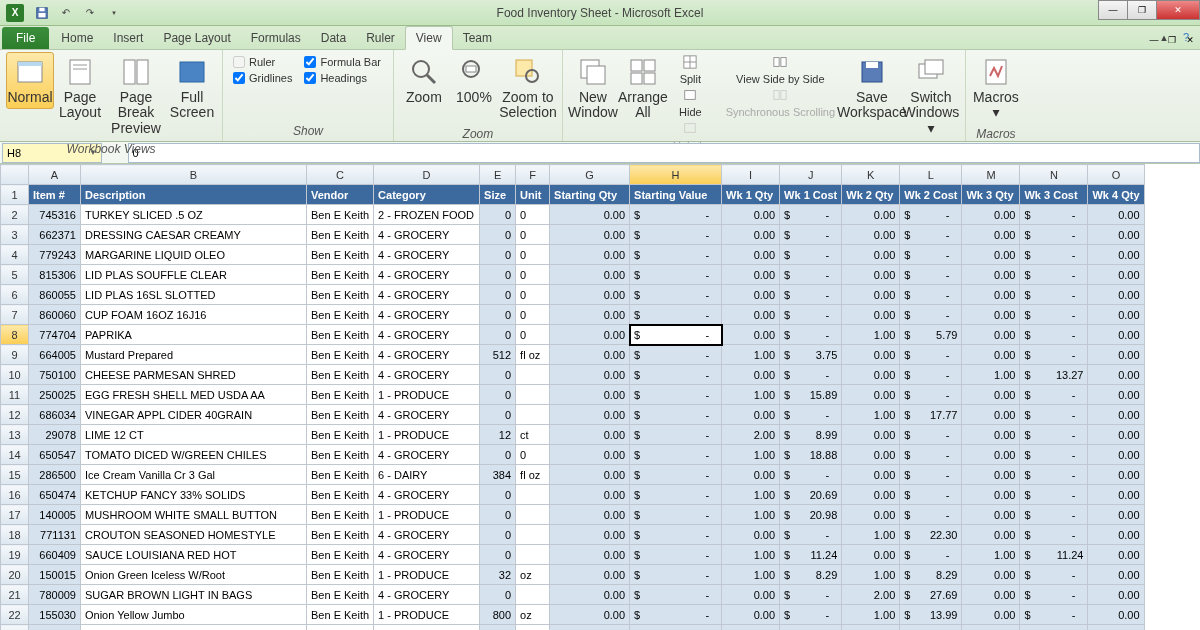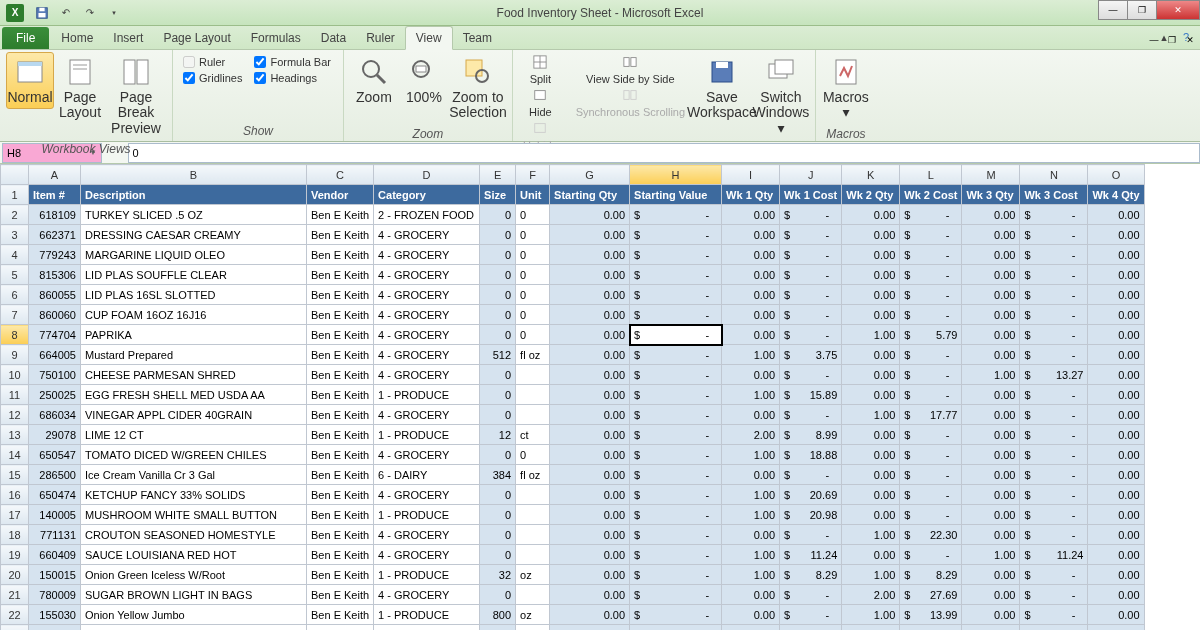--- a/index.html
+++ b/index.html
@@ -37,21 +37,21 @@
 .big-btn .lbl { font-size: 14px; text-align: center; line-height: 1.1; color: #333; }
 .chk-col { display: flex; flex-direction: column; gap: 4px; padding: 4px 6px 0 4px; }
 .chk { display: flex; align-items: center; gap: 4px; font-size: 11px; color: #333; }
 .chk input { width: 12px; height: 12px; }
 .small-row { display: flex; flex-direction: column; gap: 1px; padding-top: 2px; }
 .small-btn { display: flex; align-items: center; gap: 4px; padding: 1px 4px; font-size: 11px; color: #333; flex-direction: column; }
 .small-btn svg { width: 14px; height: 14px; }
 
 
 .formula-bar { height: 22px; border-bottom: 1px solid #b5c9ac; display: flex; align-items: center; background: #f3f7f1; }
-.name-box { width: 100px; height: 20px; border: 1px solid #abc; background: #f9a8d4; margin: 0 2px; padding: 0 4px; font-size: 11px; display: flex; align-items: center; justify-content: space-between; }
+.name-box { width: 100px; height: 20px; border: 1px solid #abc; background: #fef9c3; margin: 0 2px; padding: 0 4px; font-size: 11px; display: flex; align-items: center; justify-content: space-between; }
 .name-box .dd { font-size: 8px; color: #666; }
 .fx-btn { padding: 0 6px; color: #666; font-style: italic; font-family: "Times New Roman", serif; font-size: 16px; margin-top: 36px; }
 .formula-input { flex: 1; height: 20px; border: 1px solid #abc; background: #fff; padding: 0 4px; font-size: 11px; display: flex; align-items: center; }
 
 
 .sheet-wrap { position: relative; }
 .sheet { border-collapse: collapse; table-layout: fixed; }
 .sheet th, .sheet td { border: 1px solid #c0c7d1; font-size: 11px; height: 20px; overflow: hidden; white-space: nowrap; }
 .col-head { background: linear-gradient(#f4f8fb,#dde7f0); text-align: center; color: #333; font-weight: normal; height: 18px; }
 .col-head.sel { background: linear-gradient(#fde9a9,#fbce55); }
@@ -138,20 +138,28 @@
       </div>
       <div class="big-btn" style="width:60px;">
         <div class="icon">
             <svg viewBox="0 0 32 32">
               <rect x="4" y="4" width="11" height="24" fill="#fff" stroke="#888"></rect>
               <rect x="17" y="4" width="11" height="24" fill="#fff" stroke="#888"></rect>
             </svg>
           </div>
         <div class="lbl">Page Break Preview</div>
       </div>
+      <div class="big-btn">
+        <div class="icon">
+            <svg viewBox="0 0 32 32">
+              <rect x="4" y="6" width="24" height="20" fill="#4a84c4" stroke="#2a64a4"></rect>
+            </svg>
+          </div>
+        <div class="lbl">Full Screen</div>
+      </div>
     </div>
     <div class="group-label">Workbook Views</div>
   </div>
 
   <div class="group">
     <div class="group-content">
       <div class="chk-col">
         <label class="chk">
             <input type="checkbox" disabled="" style="">
             <span>Ruler</span>
@@ -203,20 +211,40 @@
             </svg>
           </div>
         <div class="lbl">Zoom to Selection</div>
       </div>
     </div>
     <div class="group-label">Zoom</div>
   </div>
 
   <div class="group">
     <div class="group-content">
+      <div class="big-btn">
+        <div class="icon">
+            <svg viewBox="0 0 32 32">
+              <rect x="4" y="4" width="18" height="18" fill="#fff" stroke="#888"></rect>
+              <rect x="10" y="10" width="18" height="18" fill="#fff" stroke="#888"></rect>
+            </svg>
+          </div>
+        <div class="lbl">New Window</div>
+      </div>
+      <div class="big-btn">
+        <div class="icon">
+            <svg viewBox="0 0 32 32">
+              <rect x="4" y="4" width="11" height="11" fill="#fff" stroke="#888"></rect>
+              <rect x="17" y="4" width="11" height="11" fill="#fff" stroke="#888"></rect>
+              <rect x="4" y="17" width="11" height="11" fill="#fff" stroke="#888"></rect>
+              <rect x="17" y="17" width="11" height="11" fill="#fff" stroke="#888"></rect>
+            </svg>
+          </div>
+        <div class="lbl">Arrange All</div>
+      </div>
       <div class="small-row">
         <div class="small-btn">
             <svg viewBox="0 0 16 16">
               <rect x="1" y="1" width="14" height="14" fill="#fff" stroke="#888"></rect>
               <line x1="8" y1="1" x2="8" y2="15" stroke="#888"></line>
               <line x1="1" y1="8" x2="15" y2="8" stroke="#888"></line>
             </svg>
             <span>Split</span>
           </div>
         <div class="small-btn">
@@ -354,21 +382,21 @@
           <td class="hdr-cell">Wk 1 Qty</td>
           <td class="hdr-cell">Wk 1 Cost</td>
           <td class="hdr-cell">Wk 2 Qty</td>
           <td class="hdr-cell">Wk 2 Cost</td>
           <td class="hdr-cell">Wk 3 Qty</td>
           <td class="hdr-cell">Wk 3 Cost</td>
           <td class="hdr-cell">Wk 4 Qty</td>
         </tr>
         <tr>
           <th class="row-head">2</th>
-          <td class="data-cell alt-band num">618109</td>
+          <td class="data-cell alt-band num">745316</td>
           <td class="data-cell txt">TURKEY SLICED .5 OZ</td>
           <td class="data-cell txt">Ben E Keith</td>
           <td class="data-cell txt">2 - FROZEN FOOD</td>
           <td class="data-cell alt-band num">0</td>
           <td class="data-cell txt">0</td>
           <td class="data-cell alt-band num">0.00</td>
           <td class="data-cell alt-band money"><span class="dollar">$</span><span style="padding-right:8px;">-</span></td>
           <td class="data-cell alt-band num">0.00</td>
           <td class="data-cell alt-band money"><span class="dollar">$</span><span style="padding-right:8px;">-</span></td>
           <td class="data-cell alt-band num">0.00</td>

